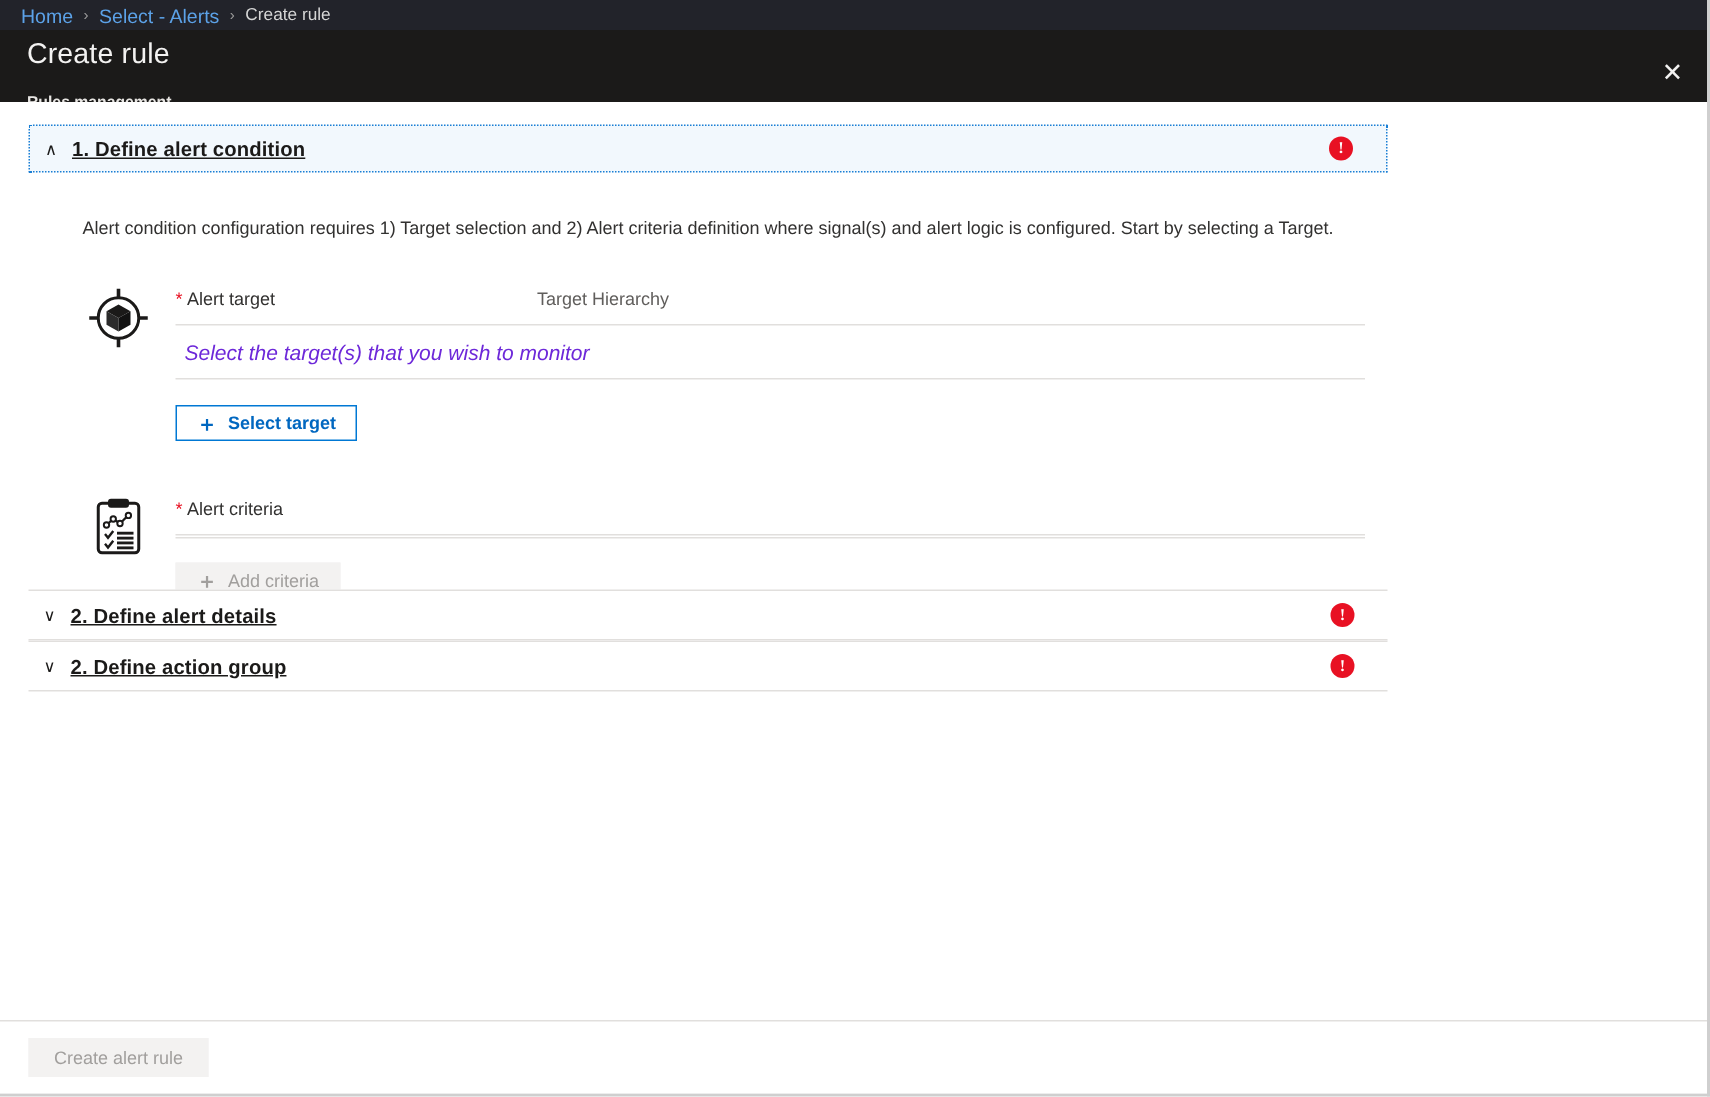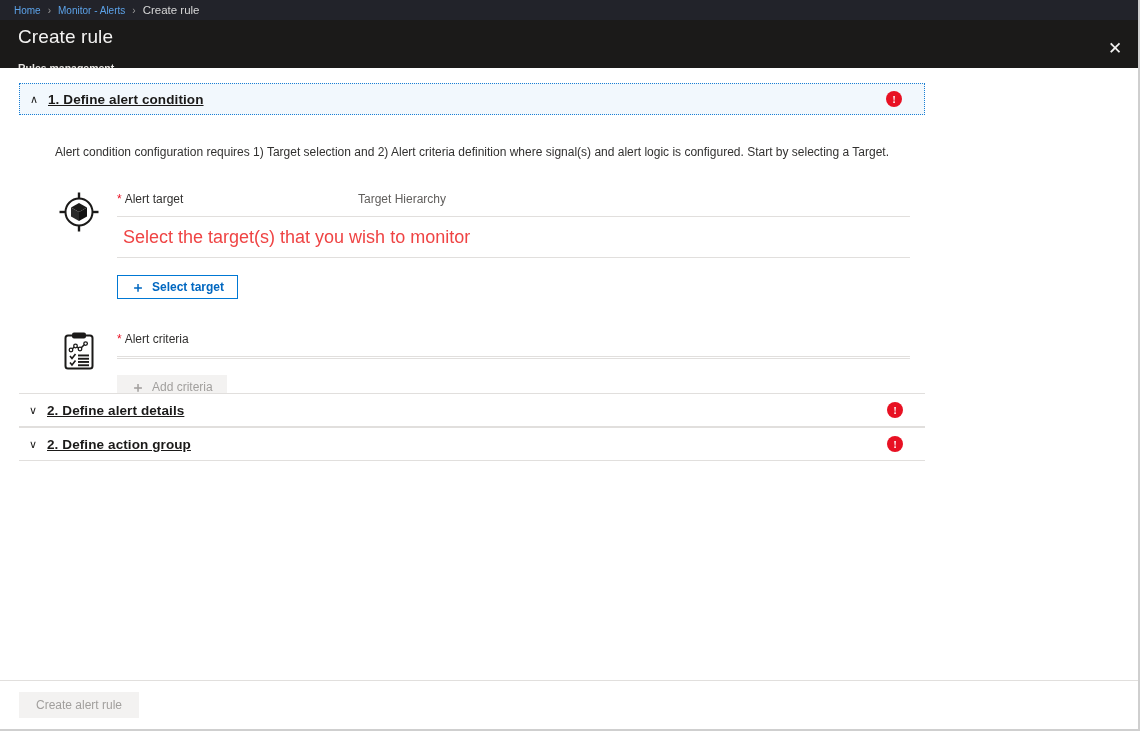--- a/index.html
+++ b/index.html
@@ -30,21 +30,21 @@
   .breadcrumb-bar {
     height: 20px;
     background: #22232a;
     display: flex;
     align-items: center;
     padding-left: 14px;
     box-sizing: border-box;
   }
   .bc-link {
     color: #5ca2e8;
-    font-size: 10px;
+    font-size: 13px;
     text-decoration: none;
     cursor: pointer;
     white-space: nowrap;
   }
   .bc-sep {
     color: #9a9a9a;
     font-size: 10px;
     margin: 0 7px;
     user-select: none;
   }
@@ -196,22 +196,23 @@
     font-size: 12px;
     color: #605e5c;
   }
   .hr {
     border: none;
     border-top: 1px solid #e1dfdd;
     margin: 0;
     height: 1px;
   }
   .placeholder-row {
-    font-size: 18px;
-    color: #ef4444;
+    font-size: 14px;
+    font-style: italic;
+    color: #6d28d9;
     padding: 9px 0 9px 6px;
     box-sizing: border-box;
   }
 
   
   .btn-outline {
     display: inline-flex;
     align-items: center;
     justify-content: center;
     height: 24px;
@@ -291,21 +292,21 @@
   }
 </style>
 </head>
 <body>
 
 <div class="page">
 
   <div class="breadcrumb-bar">
     <a class="bc-link">Home</a>
     <span class="bc-sep">›</span>
-    <a class="bc-link">Monitor - Alerts</a>
+    <a class="bc-link">Select - Alerts</a>
     <span class="bc-sep">›</span>
     <span class="bc-current">Create rule</span>
   </div>
 
   <div class="title-bar">
     <div class="title-main">Create rule</div>
     <div class="title-sub">Rules management</div>
     <button class="close-btn">✕</button>
   </div>
 

